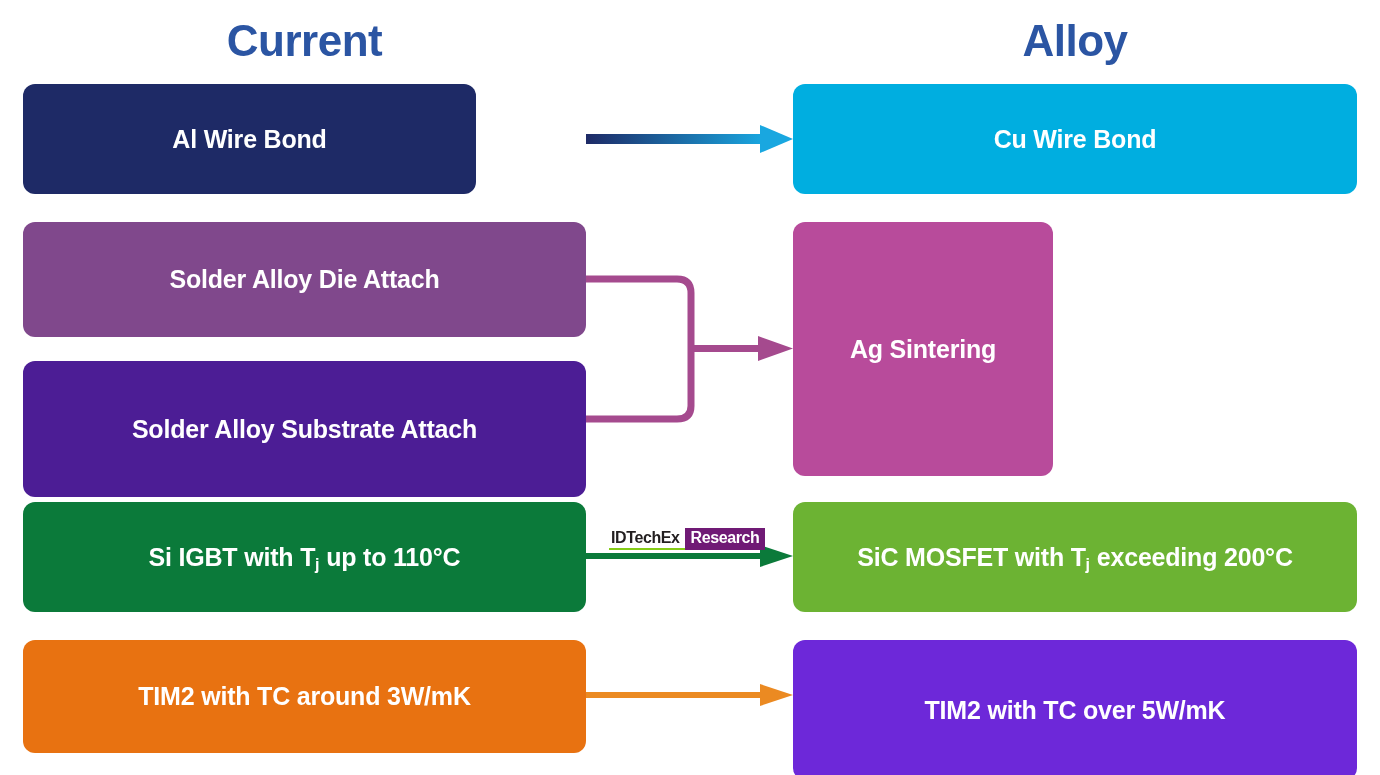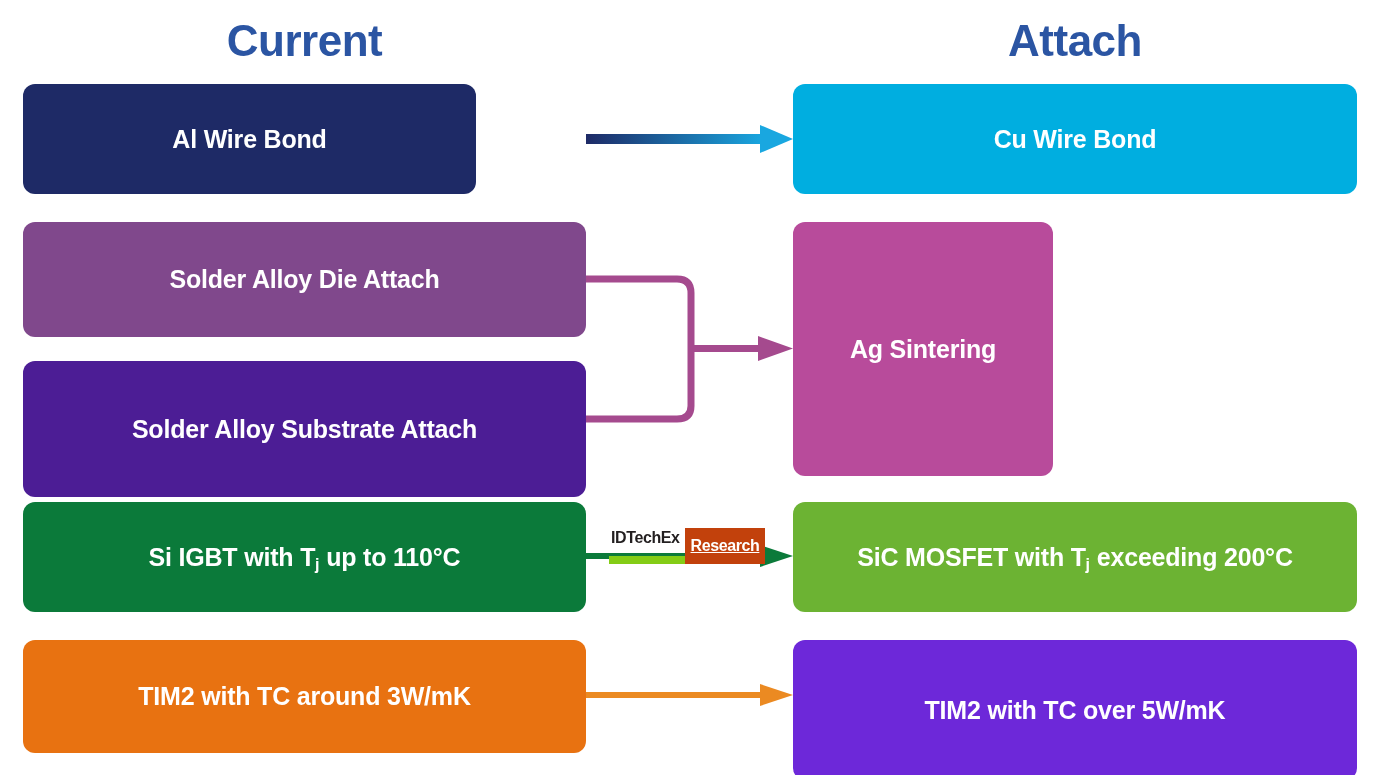--- a/index.html
+++ b/index.html
@@ -90,36 +90,35 @@
     display: flex;
     align-items: stretch;
     font-size: 16px;
     font-weight: bold;
     letter-spacing: -0.4px;
     line-height: 1;
   }
   #watermark-idtechex {
     color: #231f20;
     padding: 2px 5px 2px 2px;
-    border-bottom: 8px solid #84cc16;
+    border-bottom: 2px solid #84cc16;
   }
   #watermark-research {
     color: #ffffff;
-    background: #c2410c;
-    padding: 10px 6px;
-    text-decoration: underline;
+    background: #701a75;
+    padding: 2px 6px;
   }
 </style>
 </head>
 <body>
 
 <div id="canvas">
 
   <div class="col-header" id="header-current">Current</div>
-  <div class="col-header" id="header-future">Attach</div>
+  <div class="col-header" id="header-future">Alloy</div>
 
   <svg id="connectors" viewBox="0 0 1380 775" width="1380" height="775">
     <defs>
       <linearGradient id="grad-blue" x1="0" y1="0" x2="1" y2="0">
         <stop offset="0%" stop-color="#1e2a66"></stop>
         <stop offset="100%" stop-color="#19a7e0"></stop>
       </linearGradient>
     </defs>
 
     <g>

